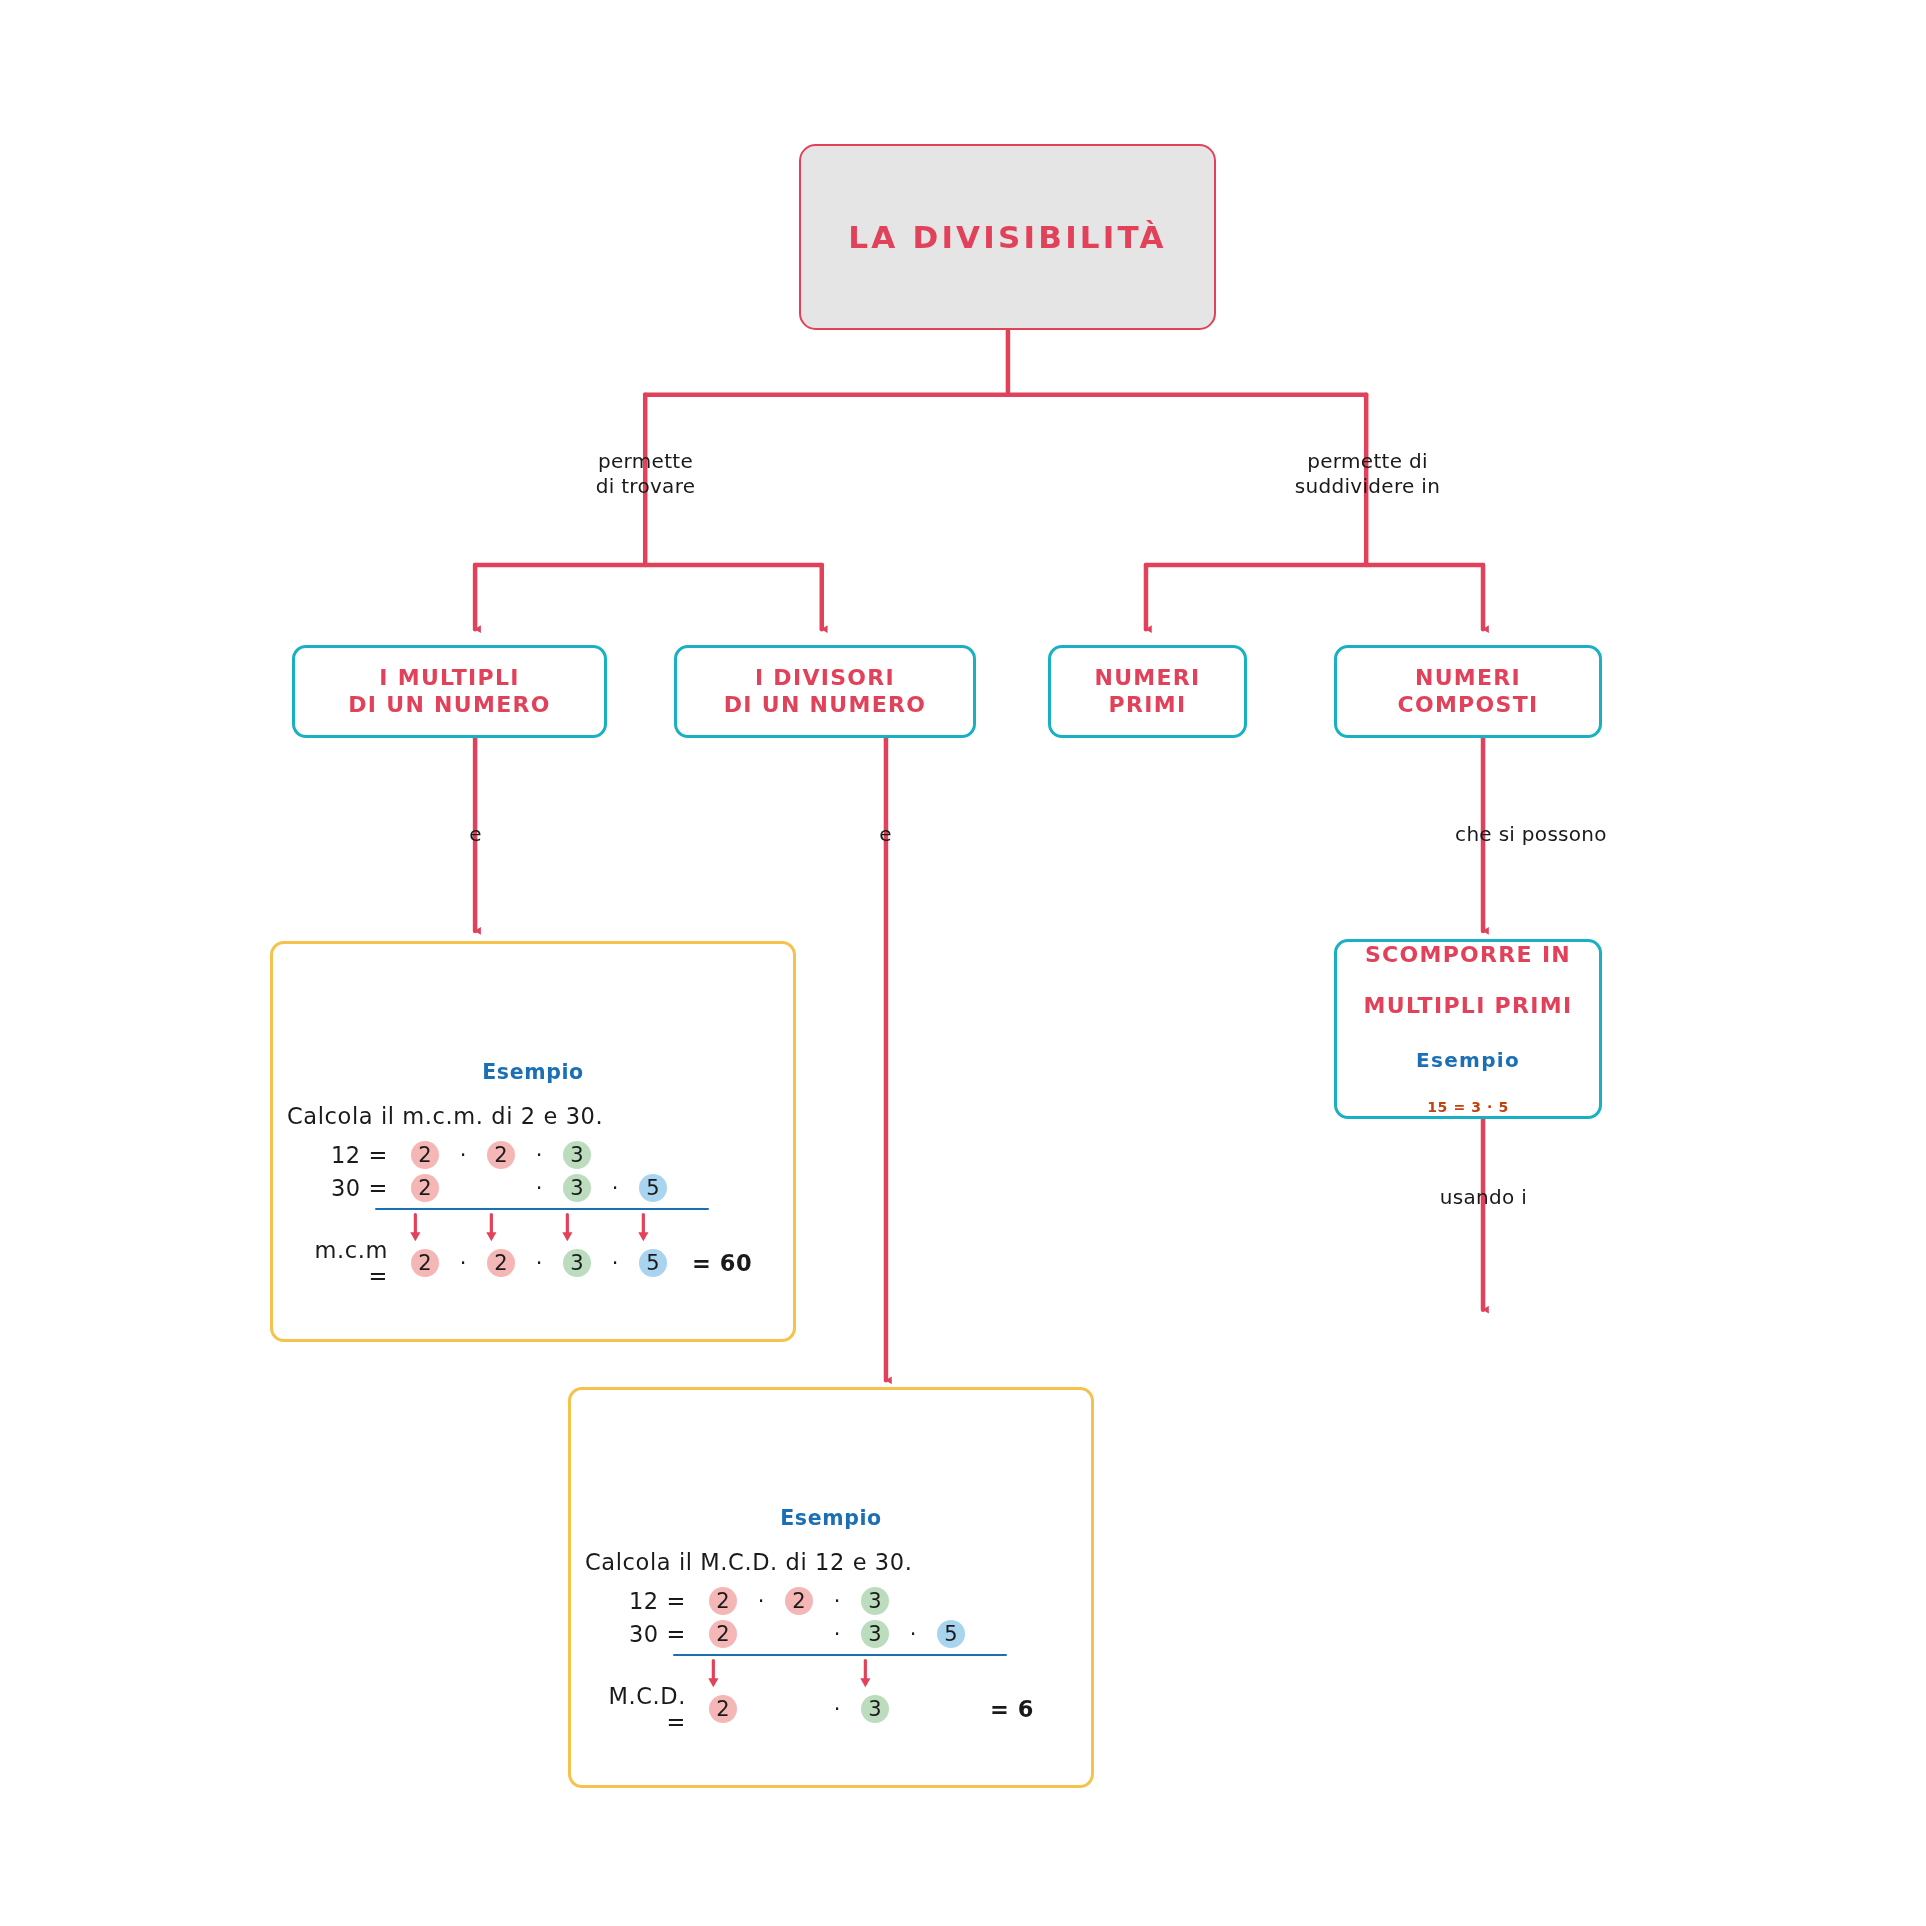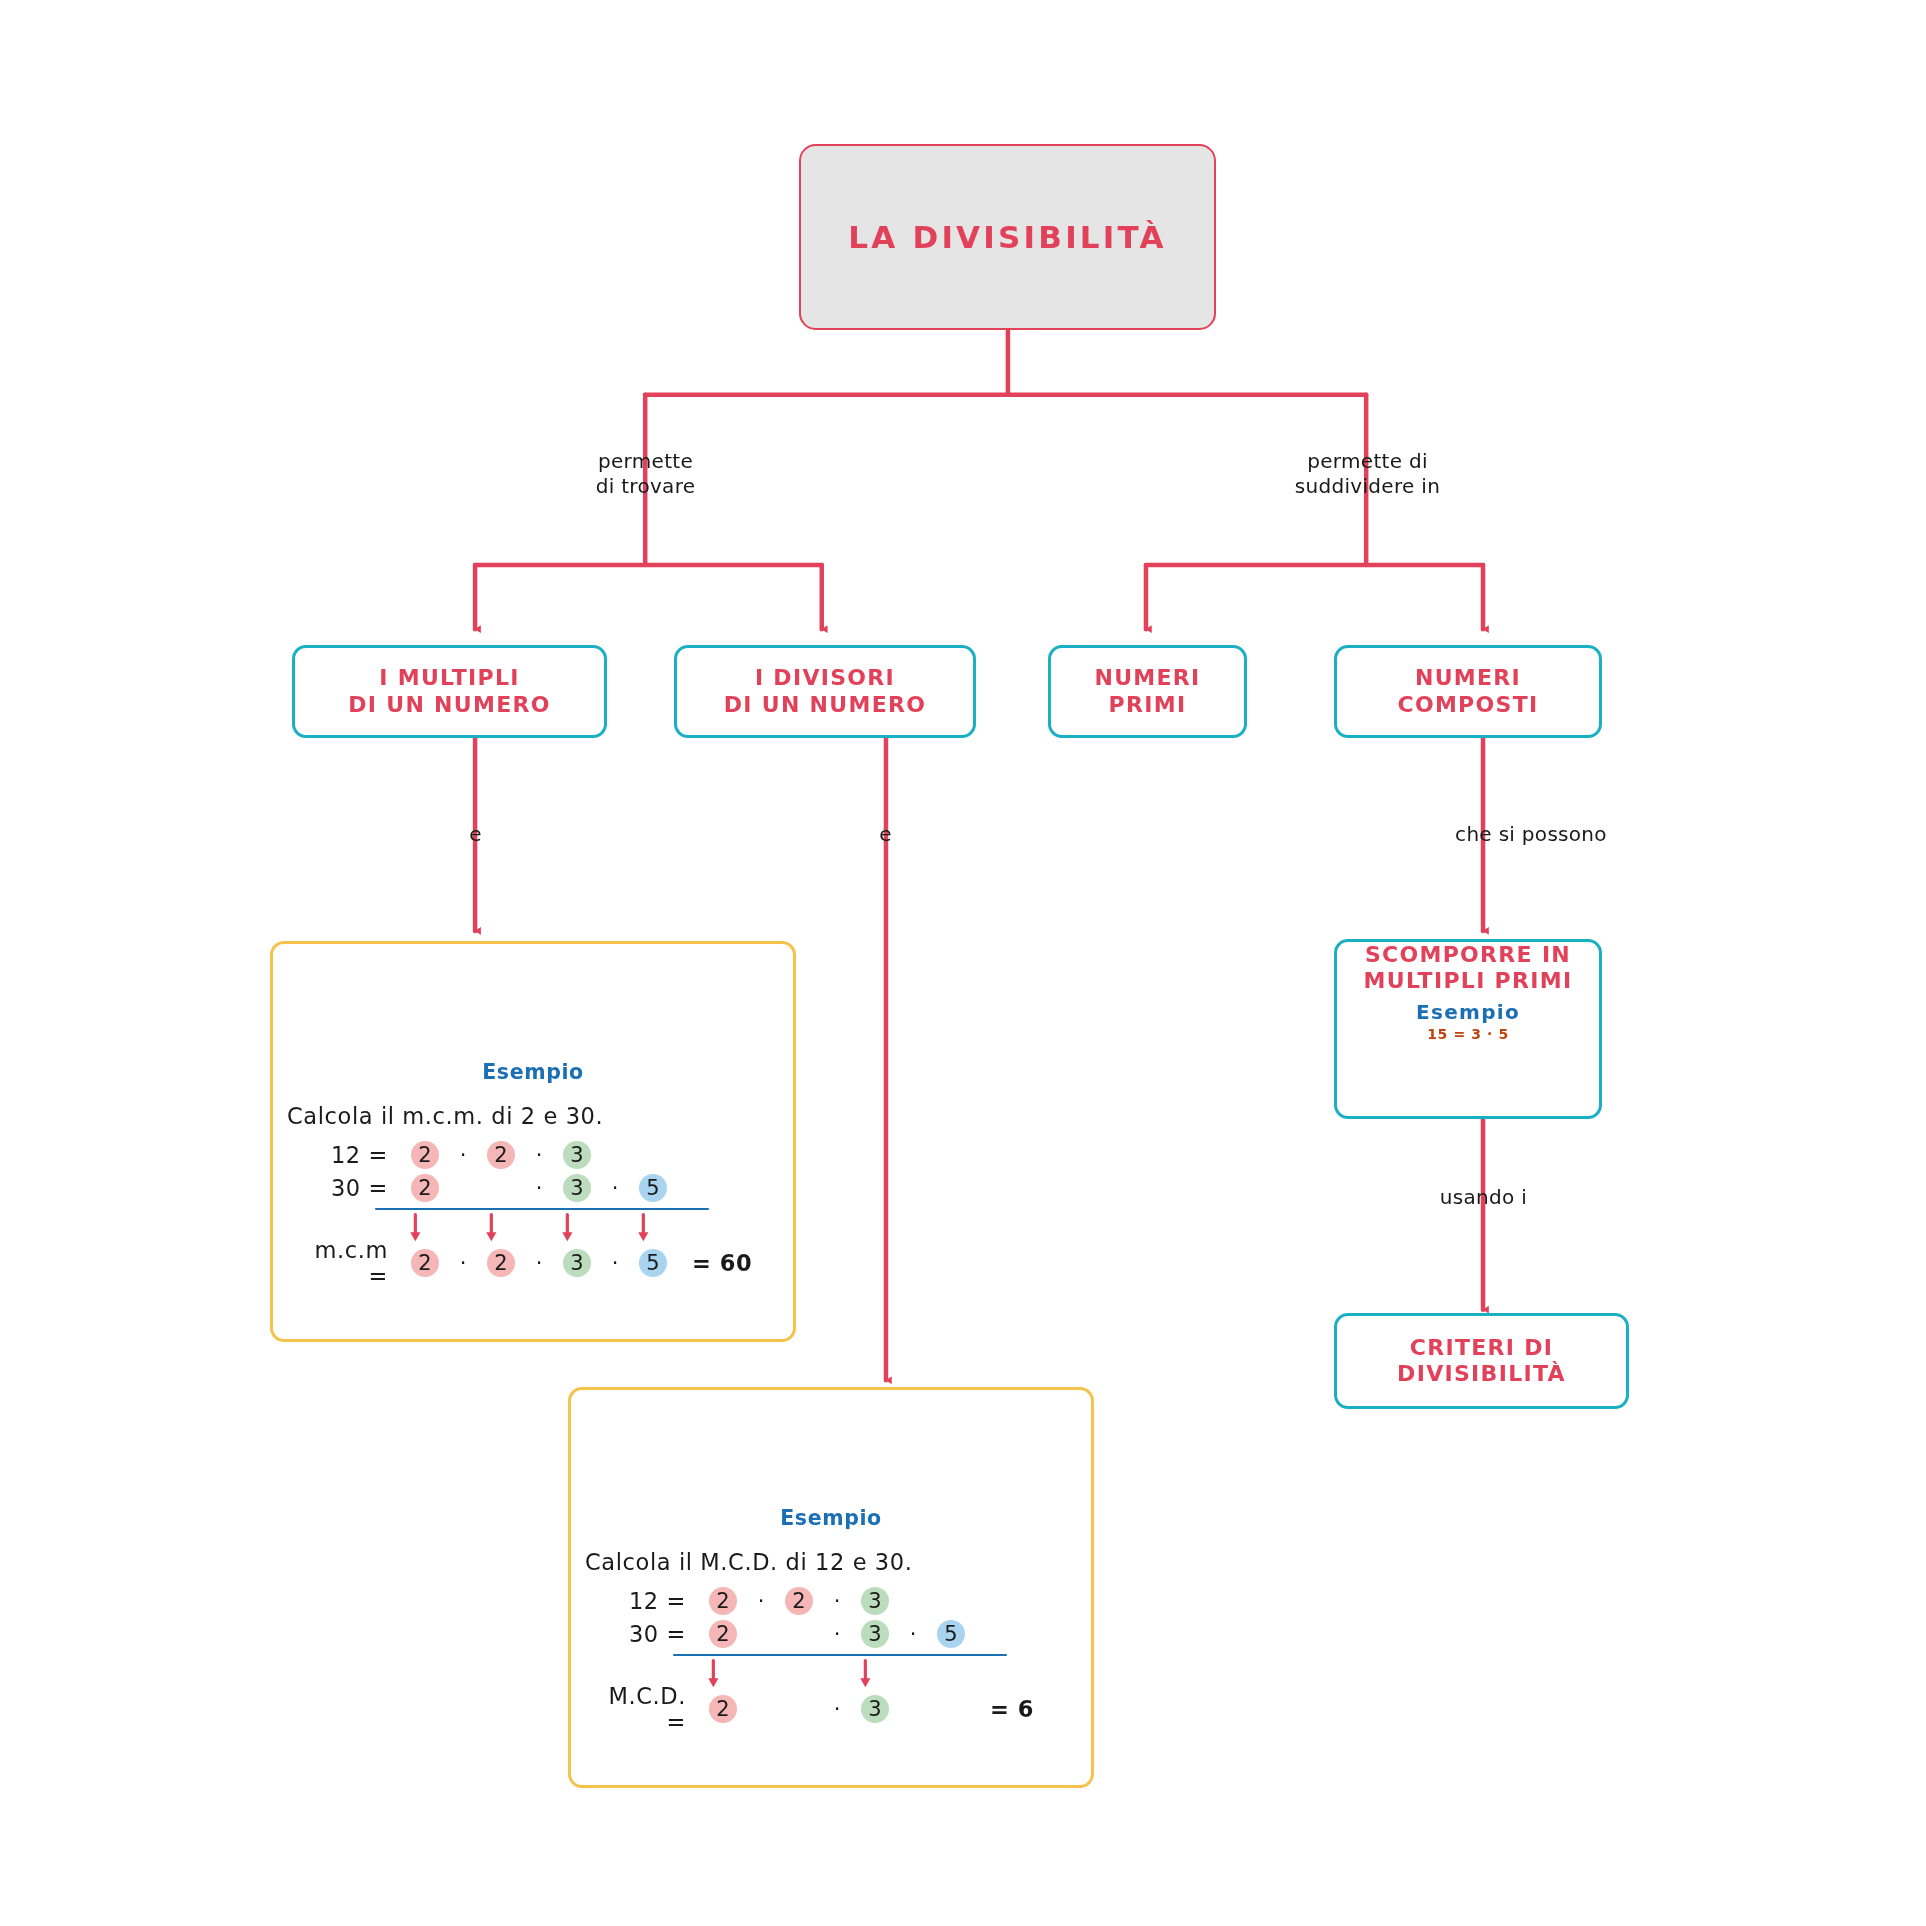--- a/index.html
+++ b/index.html
@@ -244,31 +244,27 @@
   <div class="node teal-node" style="left:1048px; top:645px; width:199px; height:93px;">
     <span class="line">NUMERI</span>
     <span class="line">PRIMI</span>
   </div>
 
   <div class="node teal-node" style="left:1334px; top:645px; width:268px; height:93px;">
     <span class="line">NUMERI</span>
     <span class="line">COMPOSTI</span>
   </div>
 
-  <div class="node teal-node" style="left:1334px; top:939px; width:268px; height:180px; justify-content:flex-start;">
+  <div class="node teal-node" style="left:1334px; top:939px; width:268px; height:180px; justify-content:space-between;">
     <span class="scomp-title">SCOMPORRE IN</span>
     <span class="scomp-title">MULTIPLI PRIMI</span>
     <span class="scomp-ex-title">Esempio</span>
     <span class="scomp-ex-text">15 = 3 · 5</span>
   </div>
 
-  <div class="node teal-node" style="left:1334px; top:1313px; width:295px; height:96px;">
-    <span class="line">CRITERI DI</span>
-    <span class="line">DIVISIBILITÀ</span>
-  </div>
 
   <div class="node example-box" style="left:270px; top:941px; width:526px; height:401px;">
     <div class="example-title" style="margin-top:116px;">Esempio</div>
     <div class="example-text" style="margin-top:19px; align-self:flex-start; margin-left:14px;">Calcola il m.c.m. di 2 e 30.</div>
     <div id="mcm-body" style="margin-top:9px; width:100%;">
         <div style="display: flex; flex-direction: column; align-items: flex-start; margin-left: 19px;">
           <div class="calc-row">
             <div class="calc-label">12  =</div>
             <span class="cell">
               <span class="chip chip-red">2</span>

